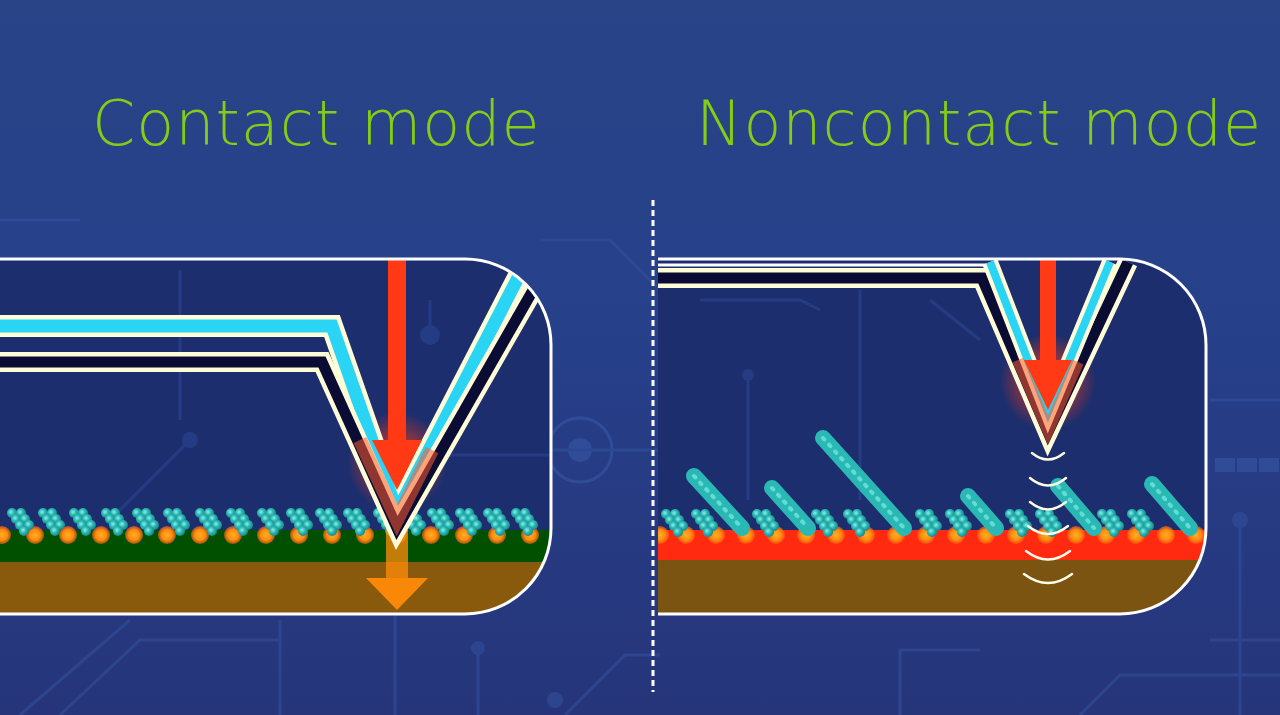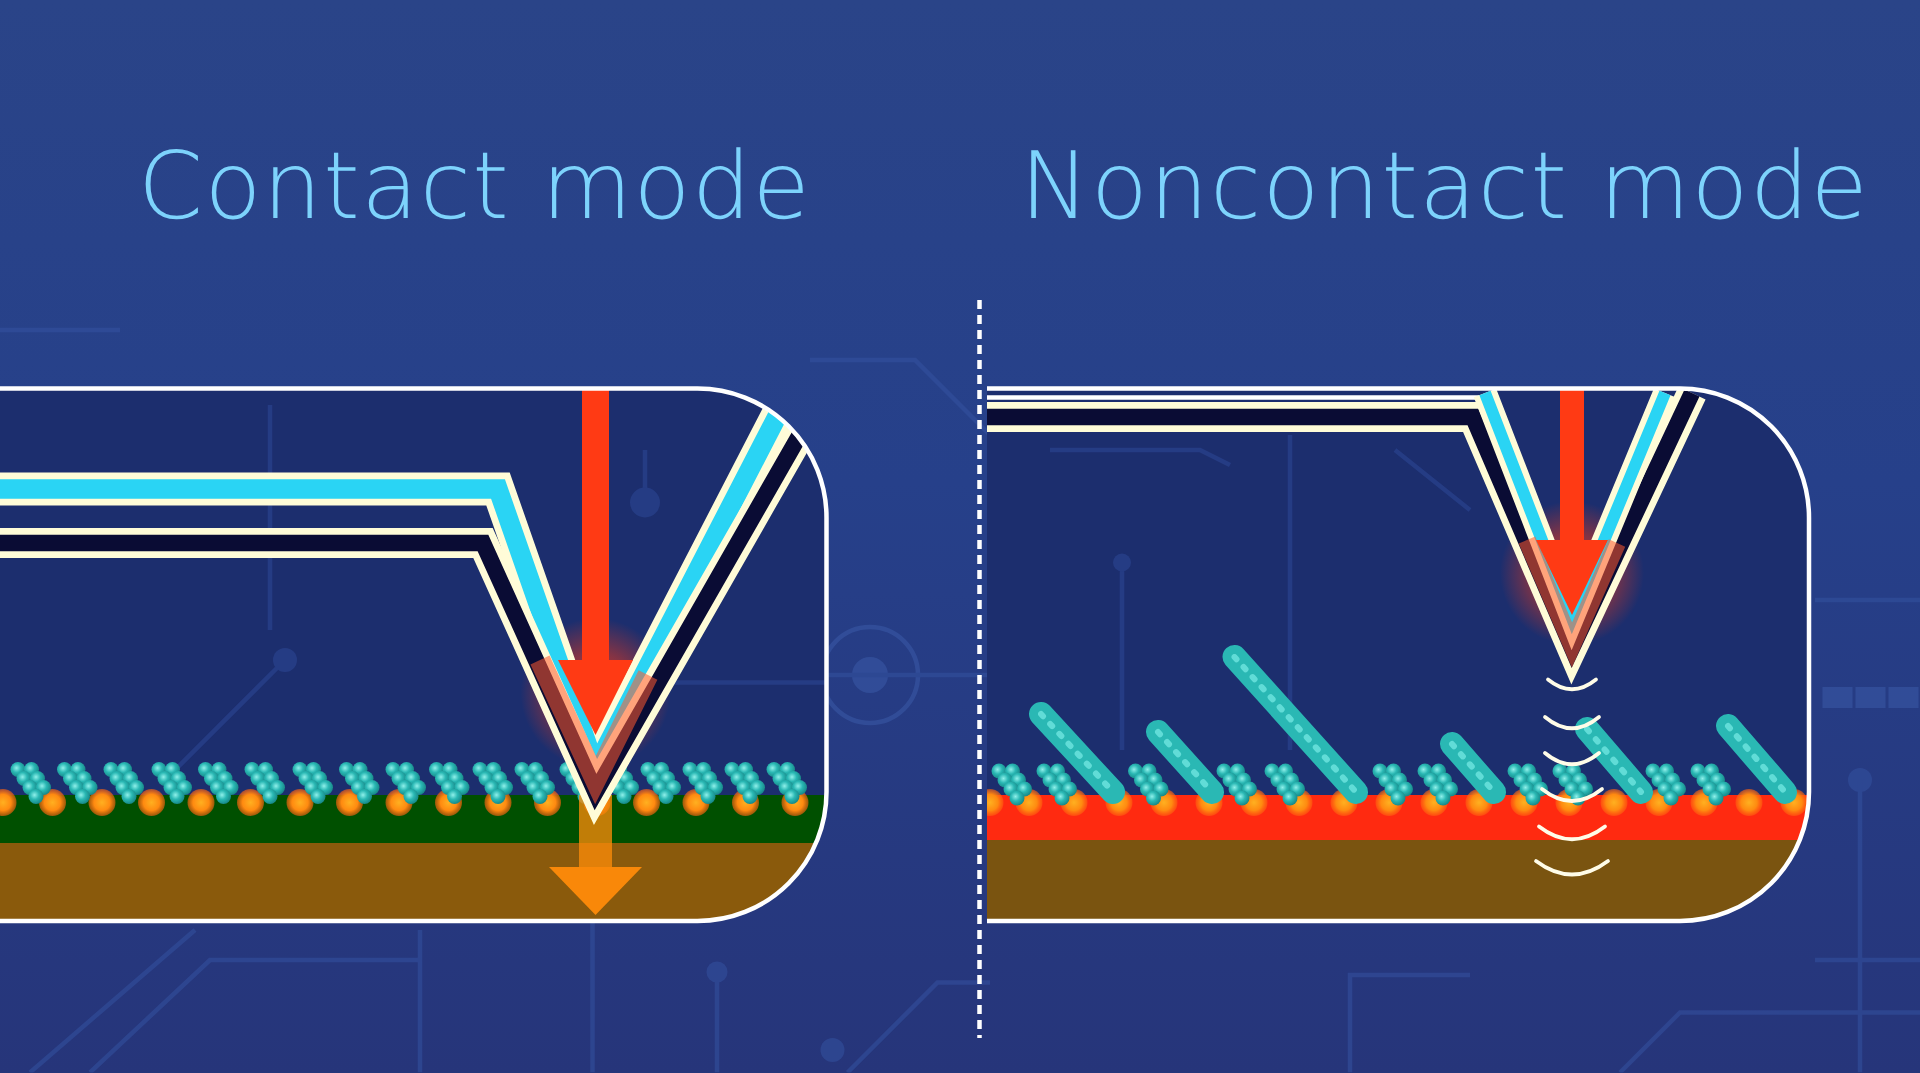--- a/index.html
+++ b/index.html
@@ -4,27 +4,27 @@
 <style>
   html, body { margin: 0; padding: 0; }
   body {
     width: 1280px; height: 715px; overflow: hidden;
     background: #25387a;
     font-family: "DejaVu Sans", sans-serif;
     position: relative;
   }
   #stage { position: absolute; left: 0; top: 0; width: 1280px; height: 715px; }
   .title {
-    position: absolute; top: 88px; color: #7dd3fc;
+    position: absolute; top: 88px; color: #84cc16;
     font-family: "DejaVu Sans", sans-serif;
     font-size: 62px; font-weight: 300; letter-spacing: 1px;
     white-space: nowrap; line-height: 72px;
   }
   #title-left { left: 92px; }
-  #title-right { left: 680px; }
+  #title-right { left: 696px; }
 </style>
 </head>
 <body>
 
 <div id="stage">
   <svg width="1280" height="715" viewBox="0 0 1280 715" xmlns="http://www.w3.org/2000/svg">
     <defs>
       <linearGradient id="bgGrad" x1="0" y1="0" x2="0" y2="1">
         <stop offset="0" stop-color="#2a4488"></stop>
         <stop offset="0.45" stop-color="#26408a"></stop>

